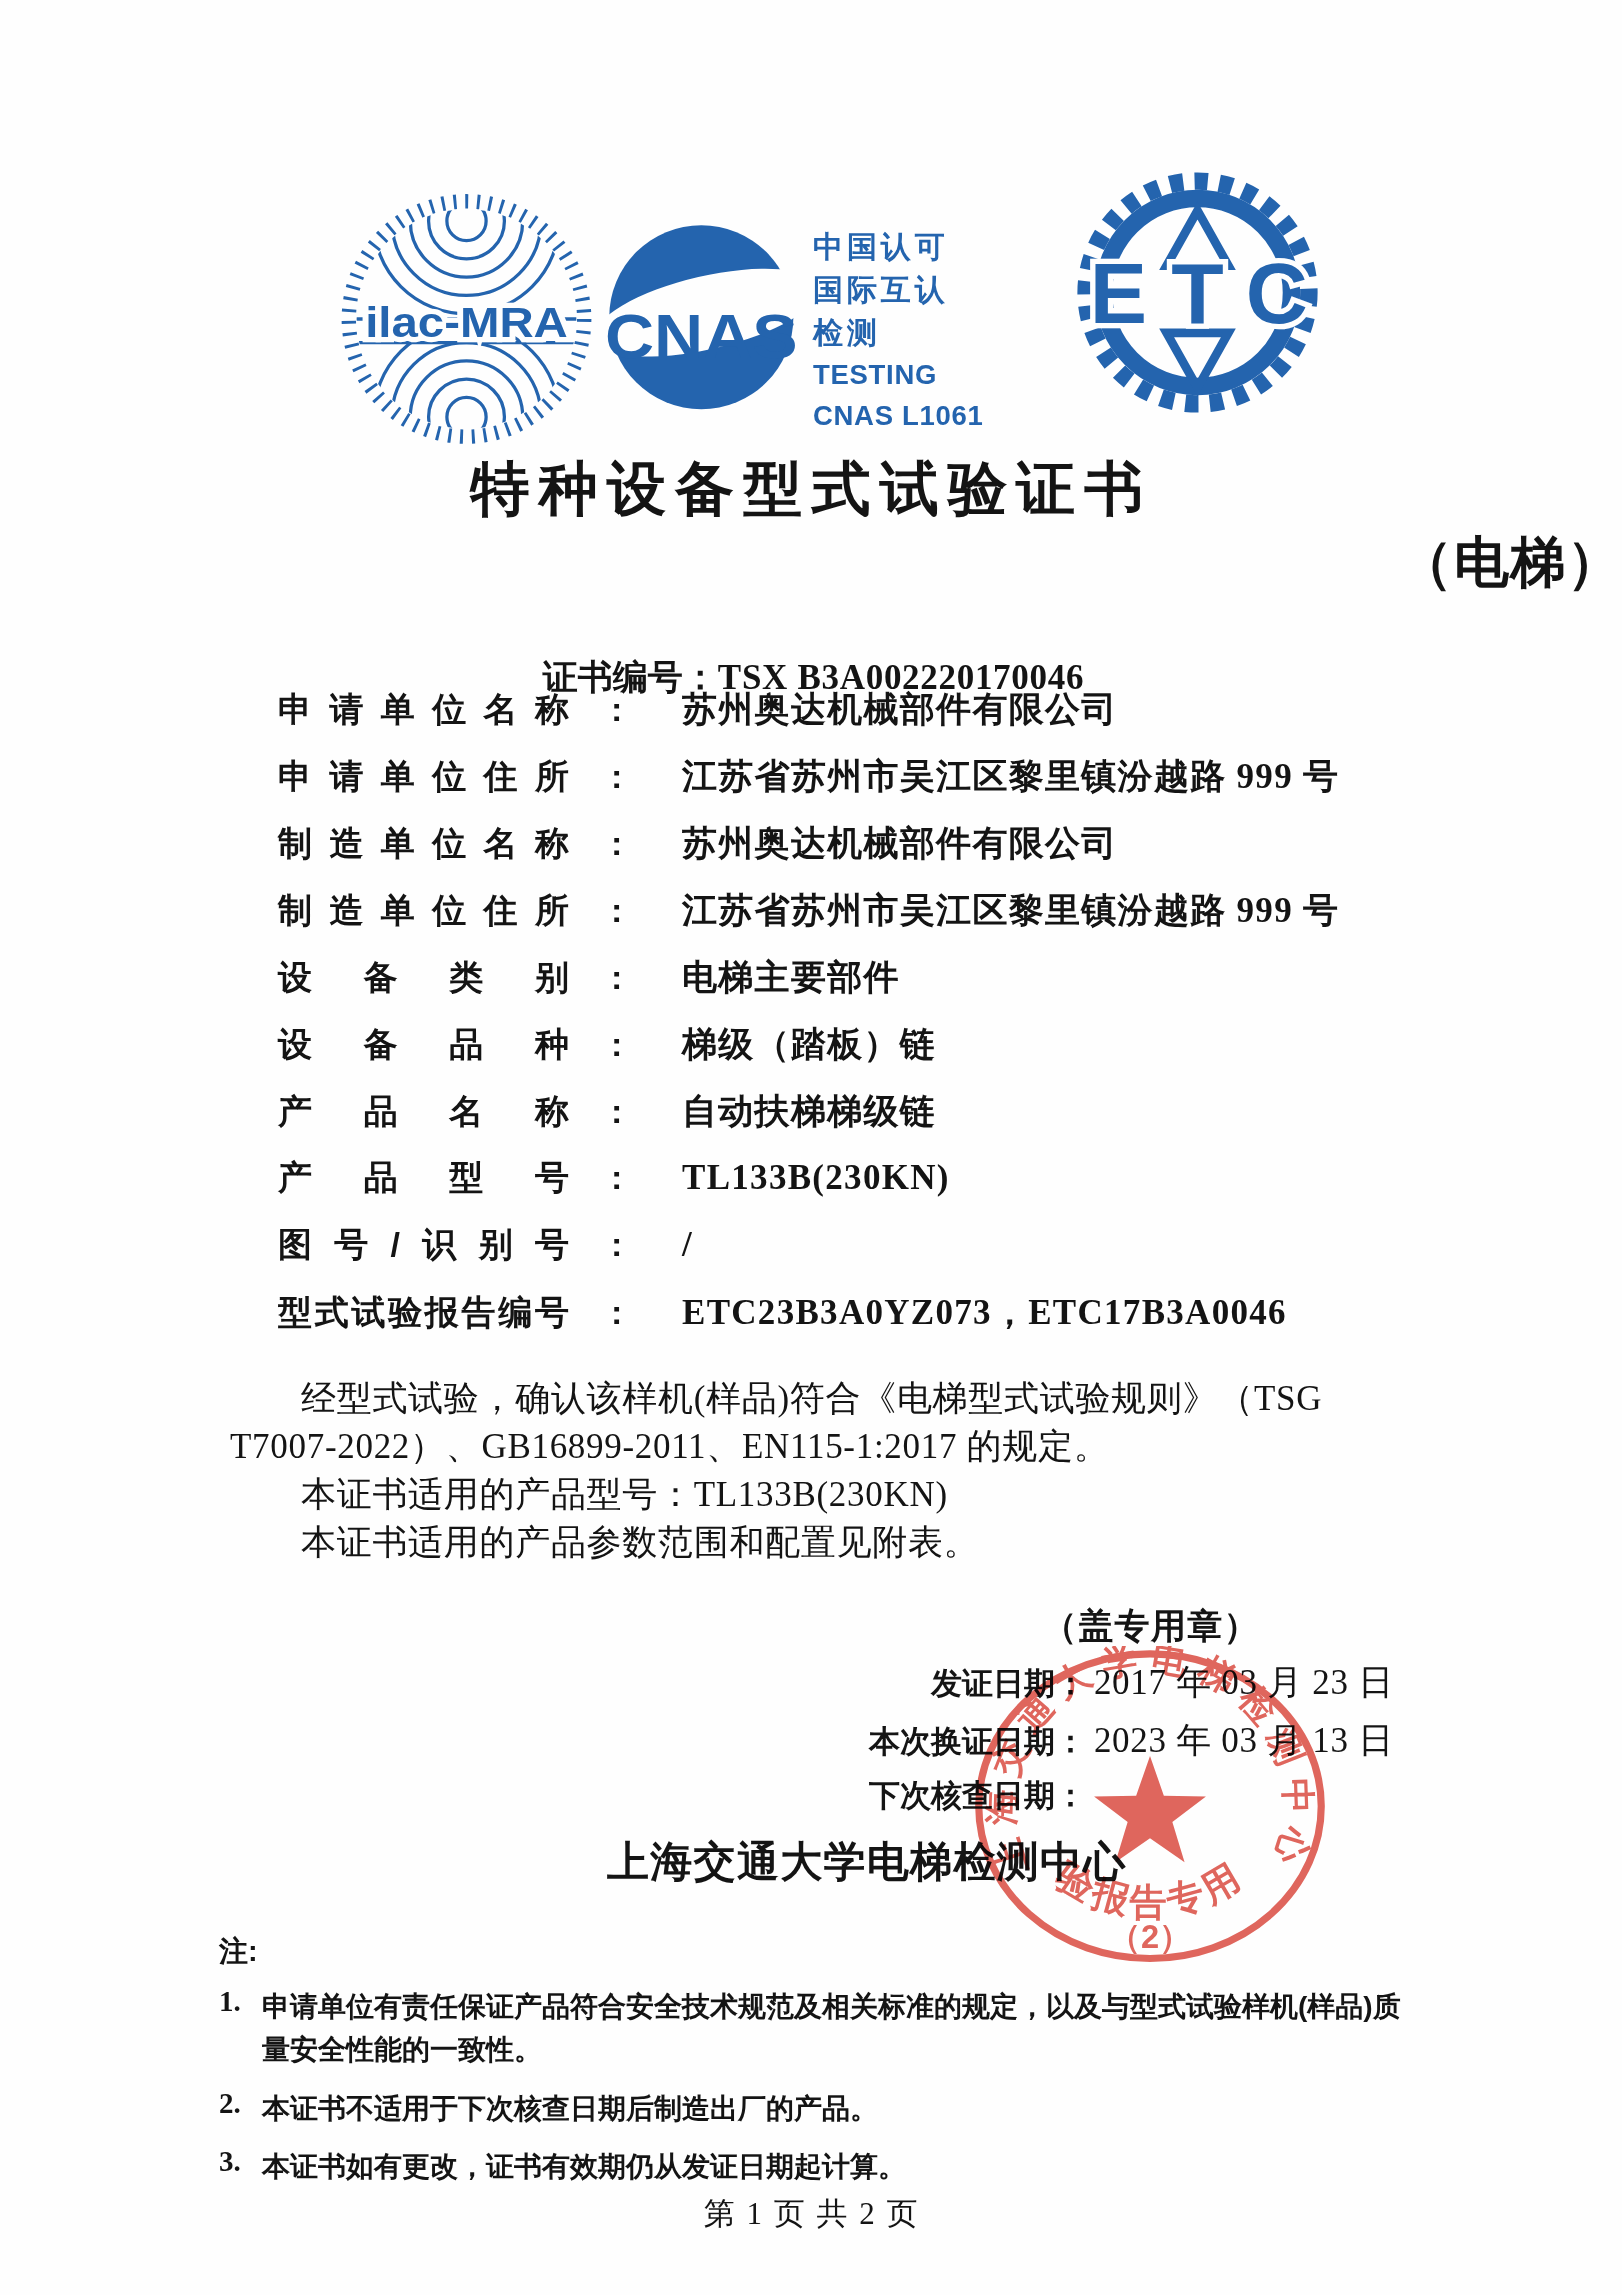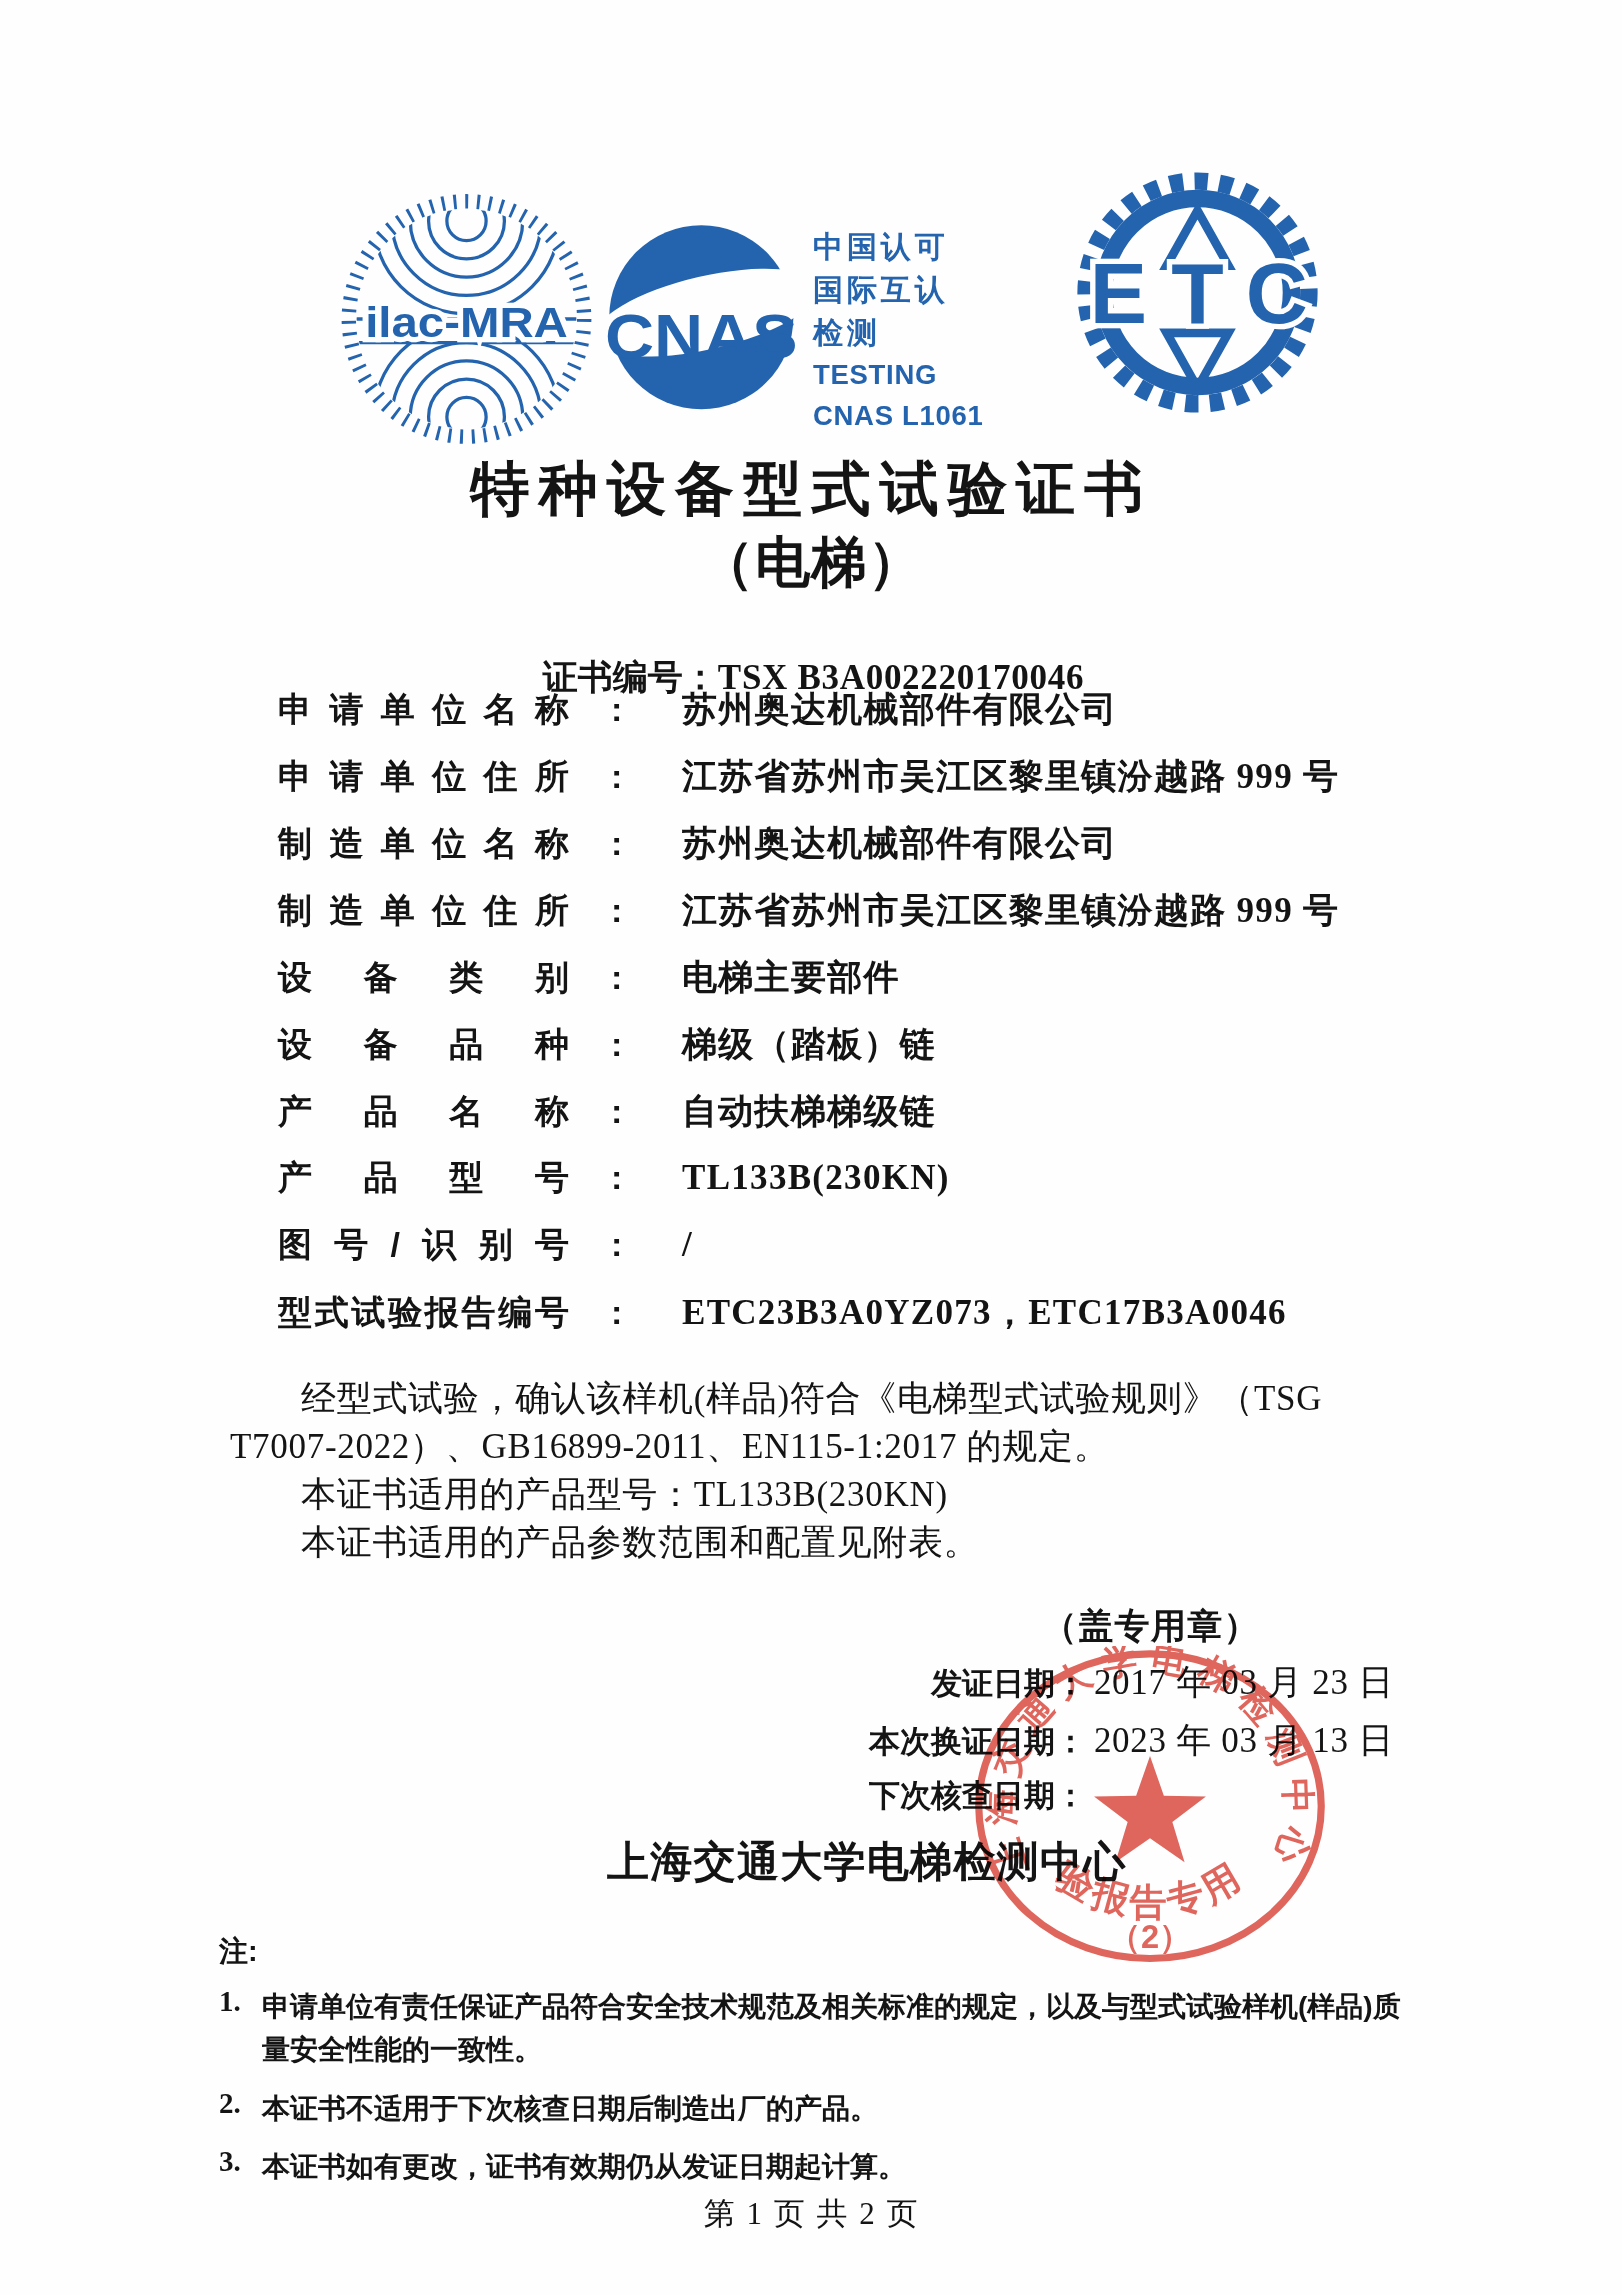--- a/index.html
+++ b/index.html
@@ -25,21 +25,21 @@
   #etc-svg{left:1070px;top:165px;}
   
   .title{
     position:absolute;left:0;top:450px;width:100%;
     text-align:center;
     font-family:"Liberation Sans","DejaVu Sans",sans-serif;
     font-weight:900;font-size:59px;letter-spacing:9.2px;
   }
   .subtitle{
     position:absolute;left:0;top:526px;width:100%;
-    text-align:center;
+    text-align:right;
     font-family:Liberation Serif, serif;
     font-weight:900;font-size:55px;letter-spacing:1.3px;
   }
   .cert-no{
     position:absolute;left:2px;top:627px;width:100%;
     text-align:center;font-size:35px;margin-top:27px;
   }
   .cert-no .lbl{font-family:"Liberation Sans","DejaVu Sans",sans-serif;font-weight:800;}
   .cert-no .val{font-weight:700;letter-spacing:0.7px;}
   

